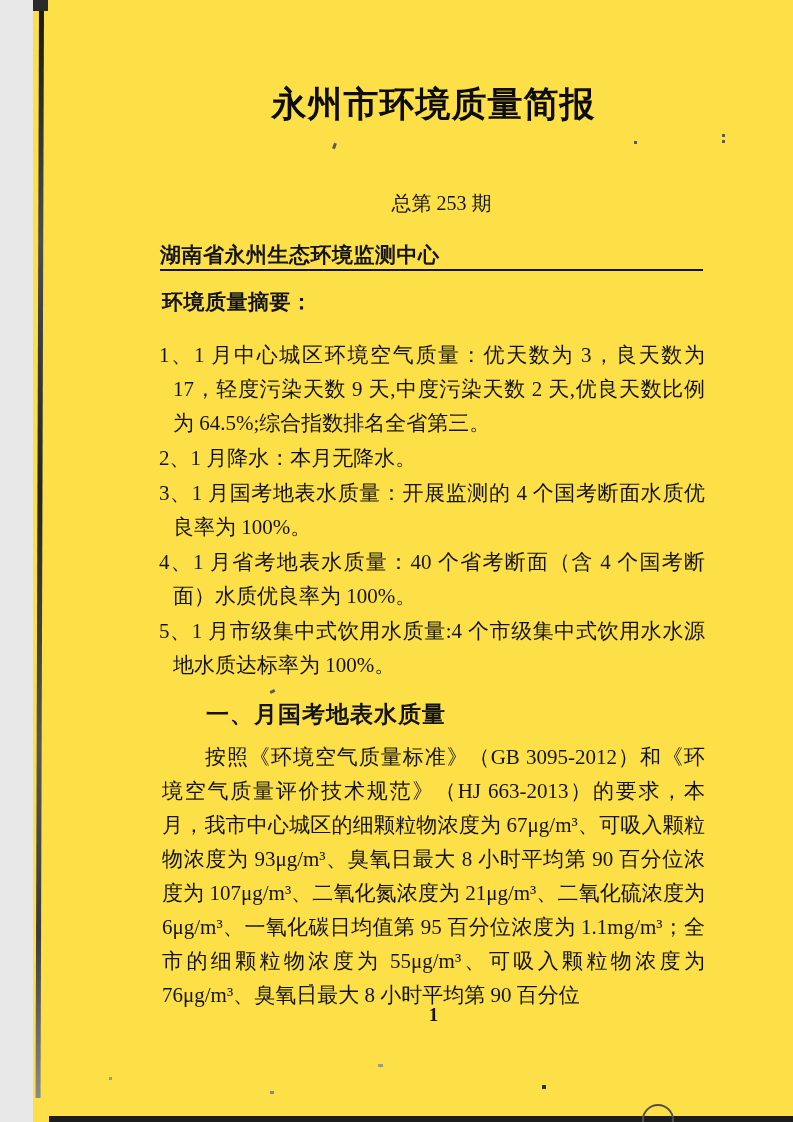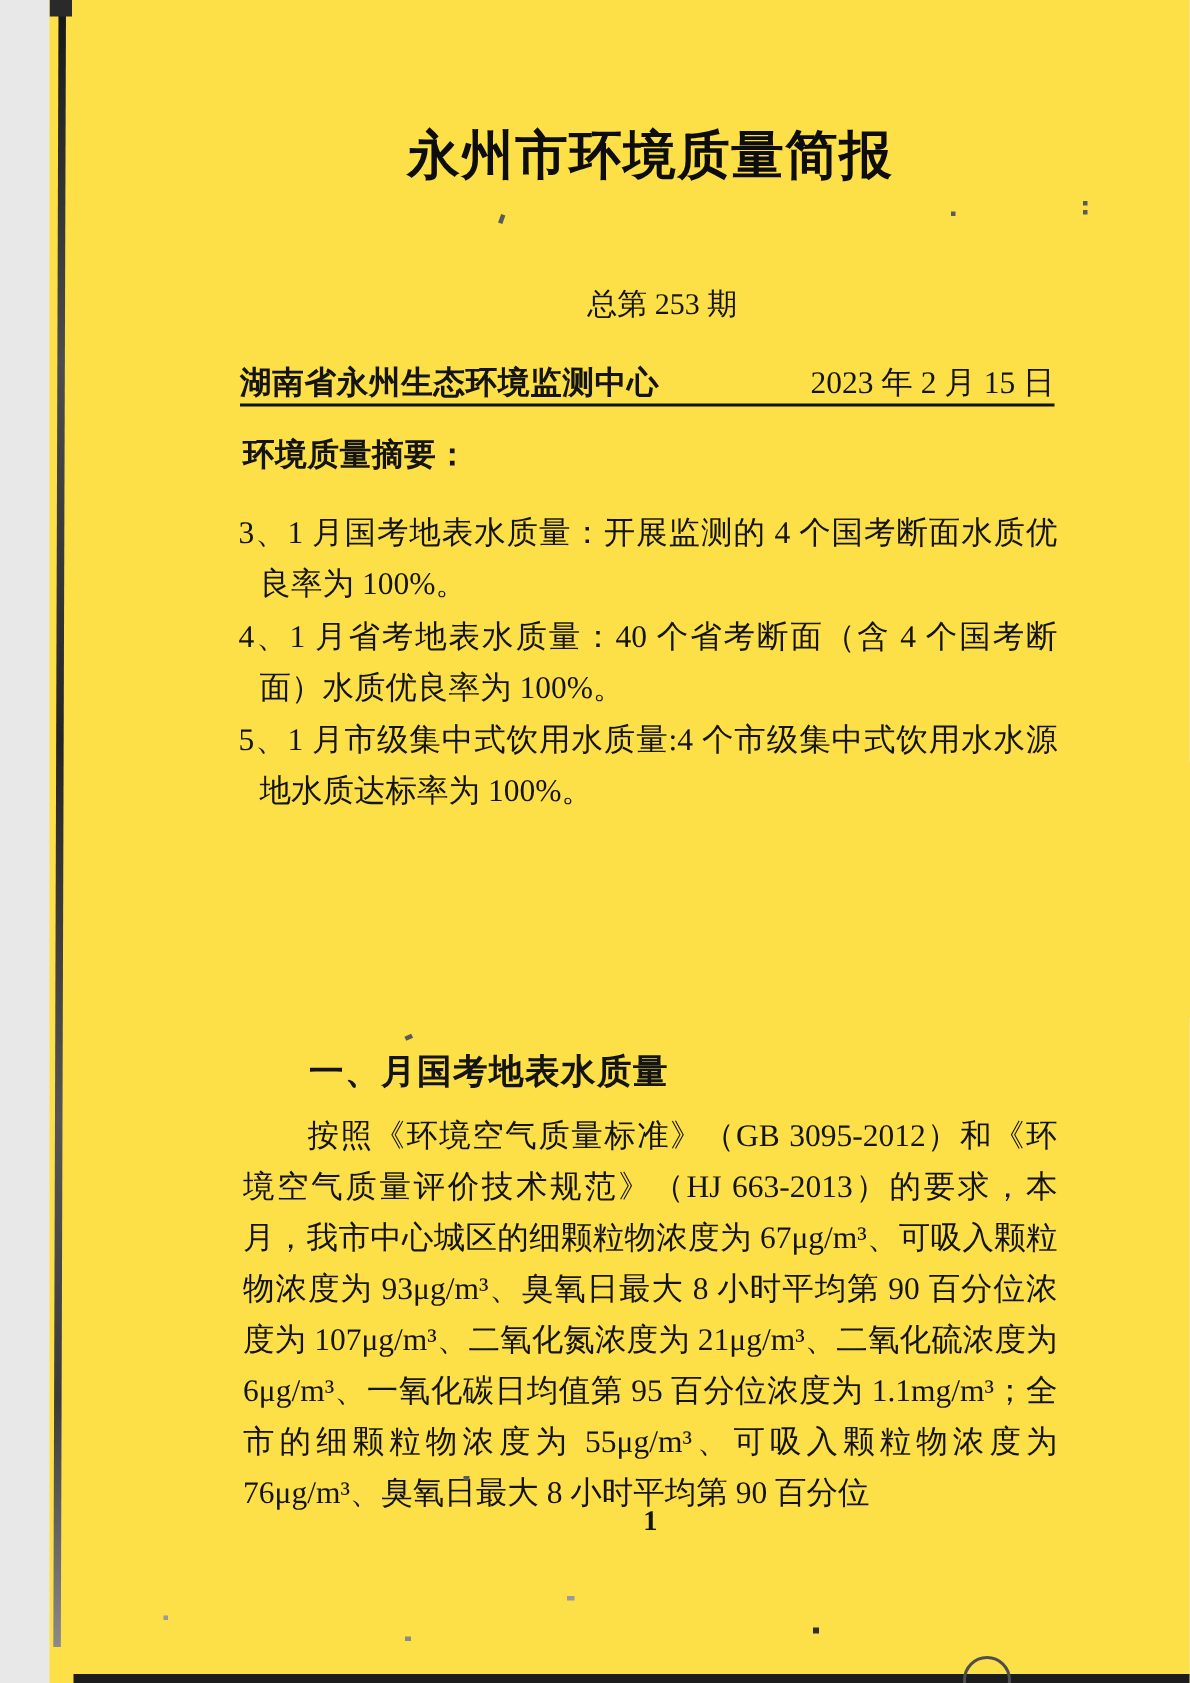--- a/index.html
+++ b/index.html
@@ -33,21 +33,21 @@
     display:flex;justify-content:space-between;align-items:center;
     border-bottom:2.5px solid #121212;
   }
   .org-name{
     font-family:"Liberation Sans","DejaVu Sans",sans-serif;
     font-weight:600;font-size:21px;letter-spacing:0.5px;
   }
   .org-date{font-size:21px;}
   .summary-heading{
     position:absolute;top:291px;left:0;
-    font-family:Liberation Sans, sans-serif;
+    font-family:Liberation Mono, monospace;
     font-weight:700;font-size:21px;line-height:26px;letter-spacing:0.5px;
   }
   .summary-list{position:absolute;top:338px;left:0;right:0;}
   .summary-item{
     margin-left:-3px;
     padding-left:14px;text-indent:-14px;
     font-size:21px;line-height:34px;
     text-align:justify;
     margin-bottom:1px;
   }
@@ -99,26 +99,27 @@
 
   <div class="content">
 
     <div class="doc-title">永州市环境质量简报</div>
 
 
     <div class="doc-issue">总第 253 期</div>
 
     <div class="org-line">
       <span class="org-name">湖南省永州生态环境监测中心</span>
-      <span class="org-date">2023 年 2 月 15 日</span>
     </div>
 
     <div class="summary-heading">环境质量摘要：</div>
 
     <div class="summary-list">
+        <div class="summary-item"><span>1、</span><span>1 月中心城区环境空气质量：优天数为 3，良天数为 17，轻度污染天数 9 天,中度污染天数 2 天,优良天数比例为 64.5%;综合指数排名全省第三。</span></div>
+        <div class="summary-item"><span>2、</span><span>1 月降水：本月无降水。</span></div>
         <div class="summary-item"><span>3、</span><span>1 月国考地表水质量：开展监测的 4 个国考断面水质优良率为 100%。</span></div>
         <div class="summary-item"><span>4、</span><span>1 月省考地表水质量：40 个省考断面（含 4 个国考断面）水质优良率为 100%。</span></div>
         <div class="summary-item"><span>5、</span><span>1 月市级集中式饮用水质量:4 个市级集中式饮用水水源地水质达标率为 100%。</span></div>
       </div>
 
     <div class="section-heading">一、月国考地表水质量</div>
 
     <div class="body-paragraph">按照《环境空气质量标准》（GB 3095-2012）和《环境空气质量评价技术规范》（HJ 663-2013）的要求，本月，我市中心城区的细颗粒物浓度为 67μg/m³、可吸入颗粒物浓度为 93μg/m³、臭氧日最大 8 小时平均第 90 百分位浓度为 107μg/m³、二氧化氮浓度为 21μg/m³、二氧化硫浓度为 6μg/m³、一氧化碳日均值第 95 百分位浓度为 1.1mg/m³；全市的细颗粒物浓度为 55μg/m³、可吸入颗粒物浓度为 76μg/m³、臭氧日最大 8 小时平均第 90 百分位</div>
 
     <div class="page-number">1</div>

